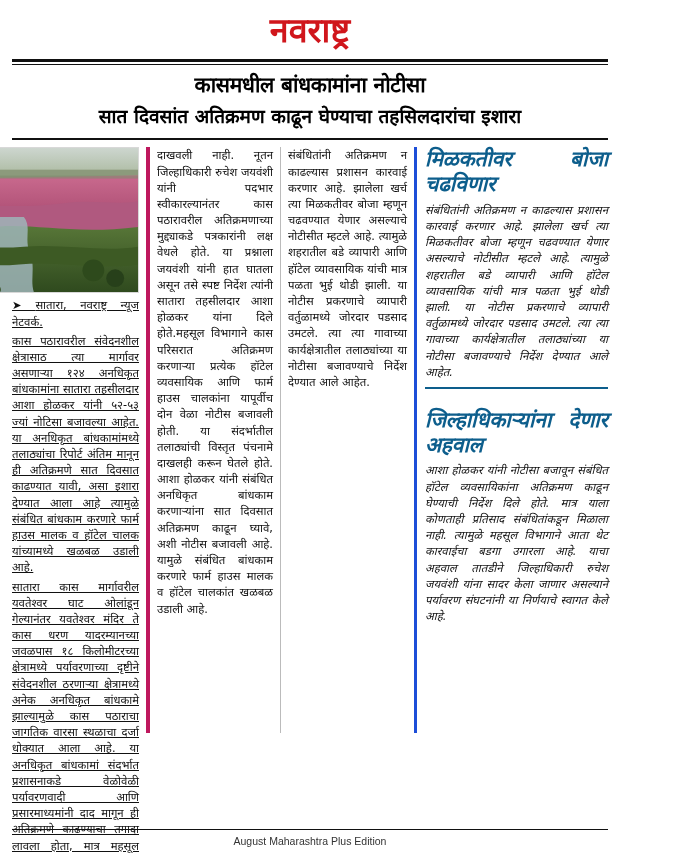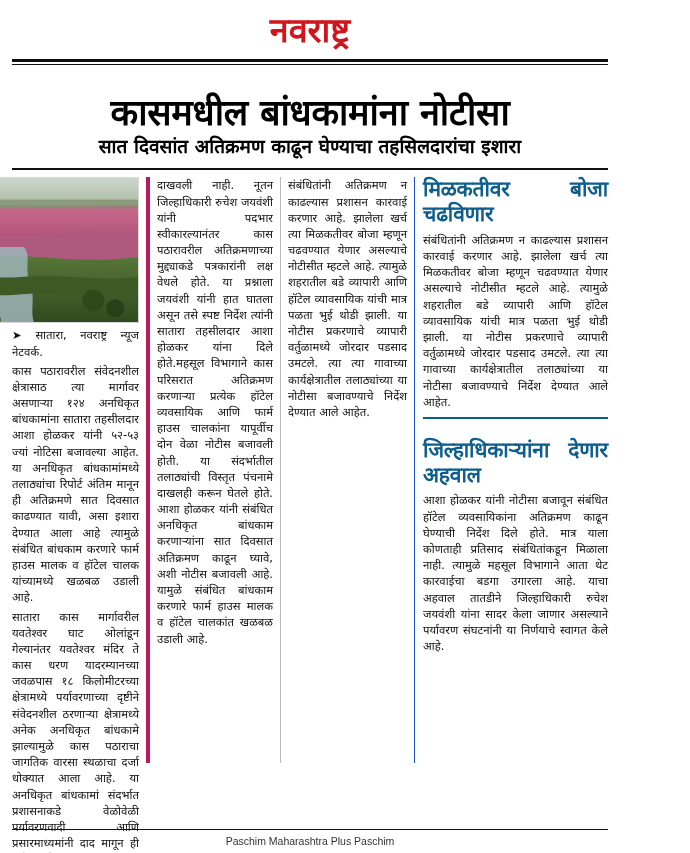--- a/index.html
+++ b/index.html
@@ -43,56 +43,56 @@
     margin: 2px 0 0 0;
   }
   
   .headline-block {
     padding: 8px 2px 4px 2px;
     text-align: center;
   }
   .headline {
     font-family: "DejaVu Sans", sans-serif;
     font-weight: bold;
-    font-size: 36px;
+    font-size: 21px;
     line-height: 1.2;
     color: #000;
     letter-spacing: -0.3px;
-    margin-top: 18px;
   }
   .subhead {
     font-family: "DejaVu Sans", sans-serif;
     font-weight: bold;
     font-size: 19px;
     line-height: 1.25;
     color: #000;
+    margin-top: 6px;
   }
   .rule-after-head {
     border-top: 2px solid #111;
     margin: 6px 0 0 0;
   }
   
   .content {
     display: flex;
     gap: 0px;
     margin-top: 7px;
     height: 586px;
   }
   .col {
     font-family: "DejaVu Sans", sans-serif;
     font-size: 11.4px;
     line-height: 1.42;
     text-align: justify;
     color: #111;
     hyphens: none;
   }
-  .col-1 { width: 134px; padding-right: 7px; }
+  .col-1 { width: 134px; padding-right: 7px; text-decoration: underline; }
   .col-2 { width: 134px; padding: 0 7px; border-left: 4px solid #be185d; }
   .col-3 { width: 134px; padding: 0 7px; border-left: 1px solid #bbb; }
-  .col-4 { width: 194px; padding-left: 8px; border-left: 1px solid #1d4ed8; }
+  .col-4 { width: 194px; padding-left: 8px; border-left: 3px solid #1d4ed8; font-style: italic; }
   .col p { margin: 0 0 3px 0; }
   .lead-marker {
     font-weight: bold;
     letter-spacing: 0;
   }
   
   .photo-wrap {
     width: 255px;
     height: 146px;
     float: right;
@@ -209,16 +209,16 @@
       <p>संबंधितांनी अतिक्रमण न काढल्यास प्रशासन कारवाई करणार आहे. झालेला खर्च त्या मिळकतीवर बोजा म्हणून चढवण्यात येणार असल्याचे नोटीसीत म्हटले आहे. त्यामुळे शहरातील बडे व्यापारी आणि हॉटेल व्यावसायिक यांची मात्र पळता भुई थोडी झाली. या नोटीस प्रकरणाचे व्यापारी वर्तुळामध्ये जोरदार पडसाद उमटले. त्या त्या गावाच्या कार्यक्षेत्रातील तलाठ्यांच्या या नोटीसा बजावण्याचे निर्देश देण्यात आले आहेत.</p>
       <div class="divider-blue"></div>
       <div class="subsection-title second">जिल्हाधिकाऱ्यांना देणार अहवाल</div>
       <p>आशा होळकर यांनी नोटीसा बजावून संबंधित हॉटेल व्यवसायिकांना अतिक्रमण काढून घेण्याची निर्देश दिले होते. मात्र याला कोणताही प्रतिसाद संबंधितांकडून मिळाला नाही. त्यामुळे महसूल विभागाने आता थेट कारवाईचा बडगा उगारला आहे. याचा अहवाल तातडीने जिल्हाधिकारी रुचेश जयवंशी यांना सादर केला जाणार असल्याने पर्यावरण संघटनांनी या निर्णयाचे स्वागत केले आहे.</p>
     </div>
 
   </div>
 
   <div class="footer">
     <div class="footer-rule"></div>
-    <div>Paschim Maharashtra Plus Paschim</div>
+    <div>August Maharashtra Plus Edition</div>
   </div>
 
 </div>
 
 </body></html>

